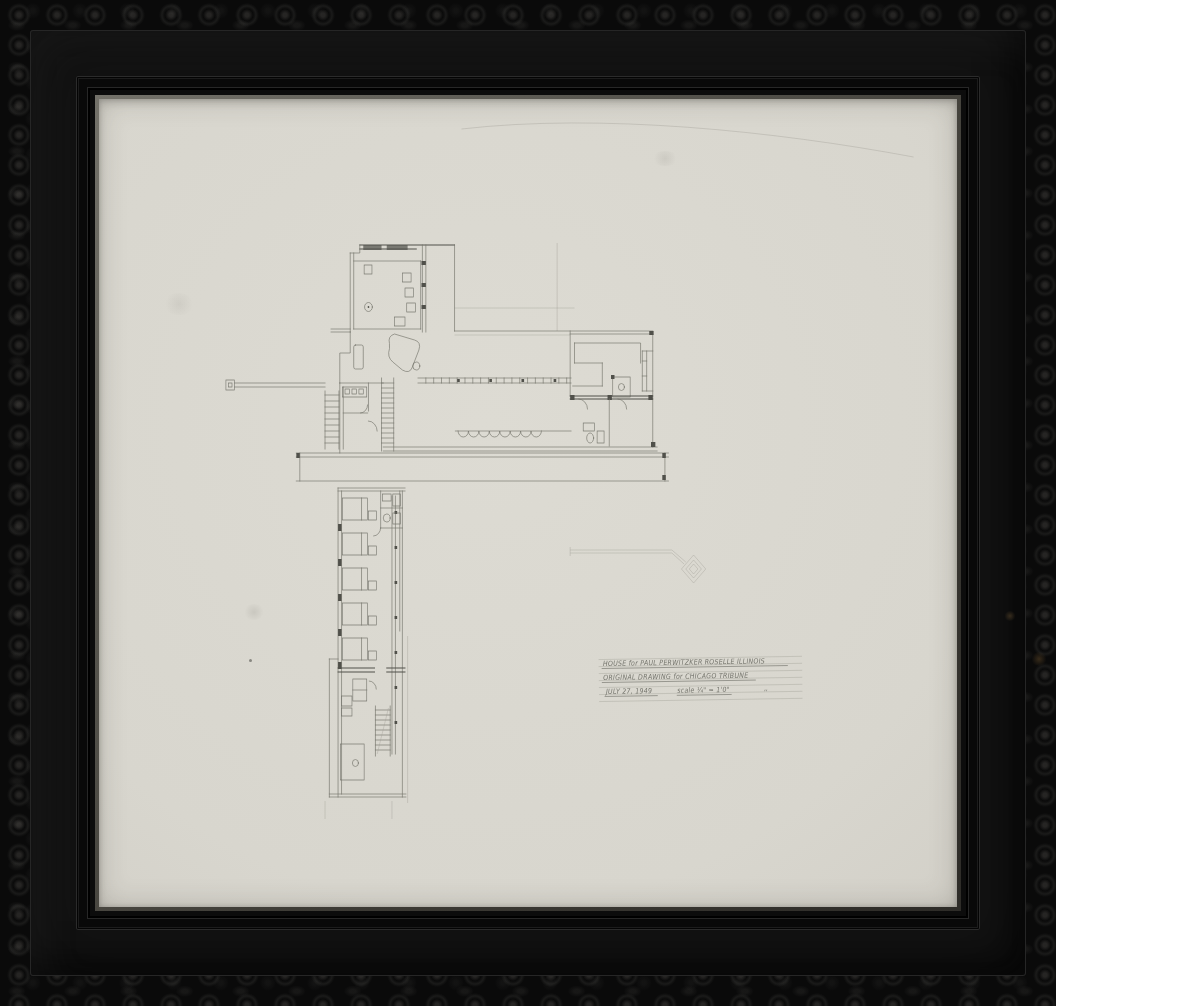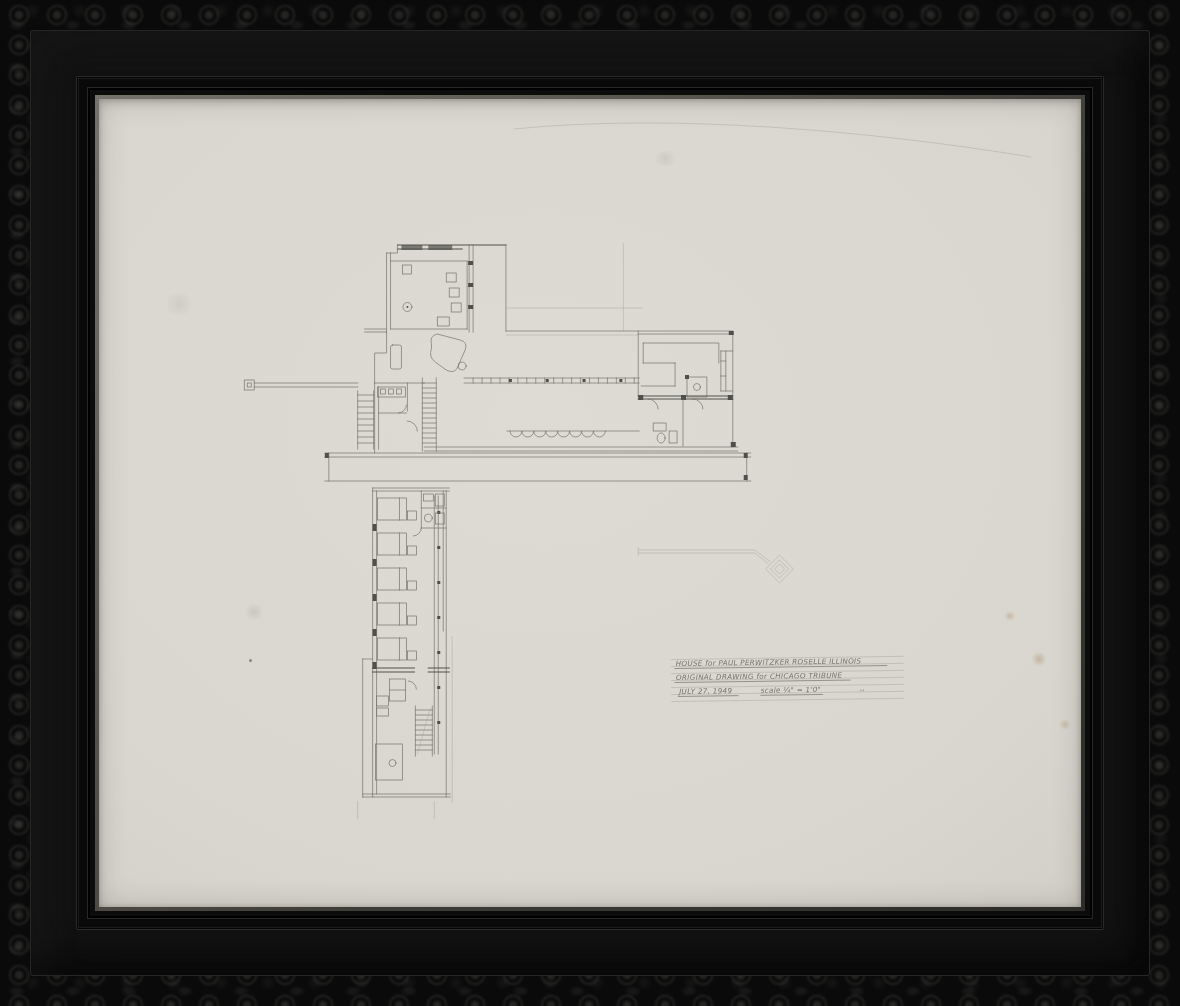--- a/index.html
+++ b/index.html
@@ -1,16 +1,16 @@
 <!DOCTYPE html>
 <html style="--pencil: #74746c; --pencil-dark: #50504a; --pencil-faint: #a09e95; --paper: #d8d6ce; --frame-black: #0c0c0c; --lip-gray: #55534b; --stain-brown: #967548;"><head>
 <meta charset="utf-8">
 <style>
   html,body{margin:0;padding:0;background:#ffffff;}
-  .scene{position:relative;width:1180px;height:1006px;overflow:hidden;
+  .scene{position:relative;width:1056px;height:1006px;overflow:hidden;
     background-color:#0a0a0a;
     background-image:
       radial-gradient(circle at 50% 50%, rgba(150,145,138,.20) 0 2px, rgba(30,30,30,0) 6px, rgba(110,110,105,.16) 9px, transparent 12px),
       radial-gradient(ellipse at 30% 60%, rgba(120,118,112,.12) 0 3px, transparent 9px),
       radial-gradient(circle at 70% 30%, rgba(100,100,96,.10) 0 2px, transparent 8px);
     background-size:38px 30px, 56px 42px, 47px 36px;}
   .frame-cove{position:absolute;inset:30px;background:#131313;border-radius:3px;
     box-shadow: inset 0 0 0 1px #262626,
                 inset 16px 16px 38px rgba(140,140,140,.07),
                 inset -14px -14px 34px rgba(0,0,0,.60),

